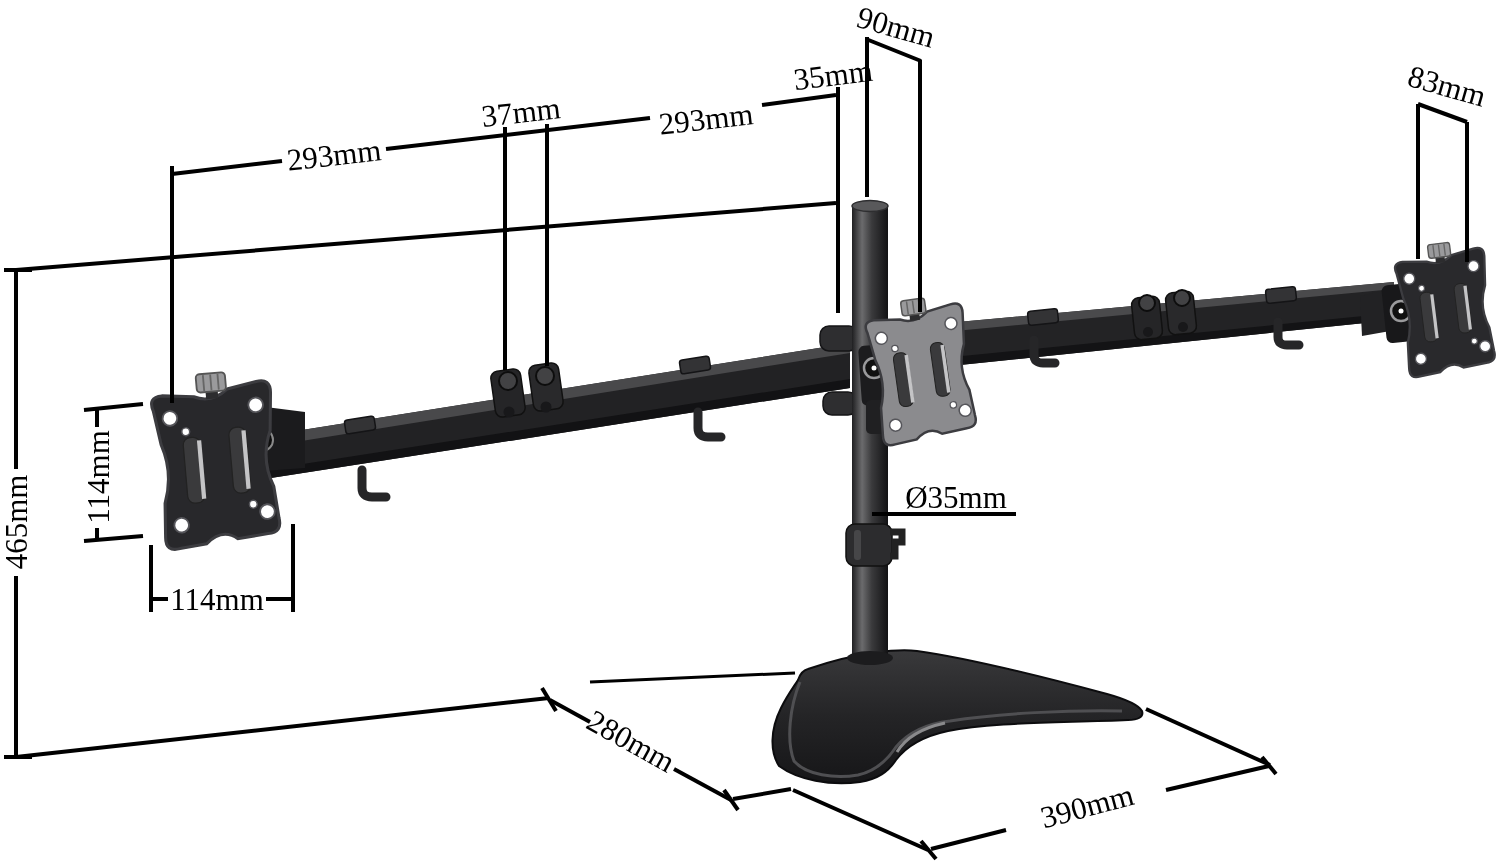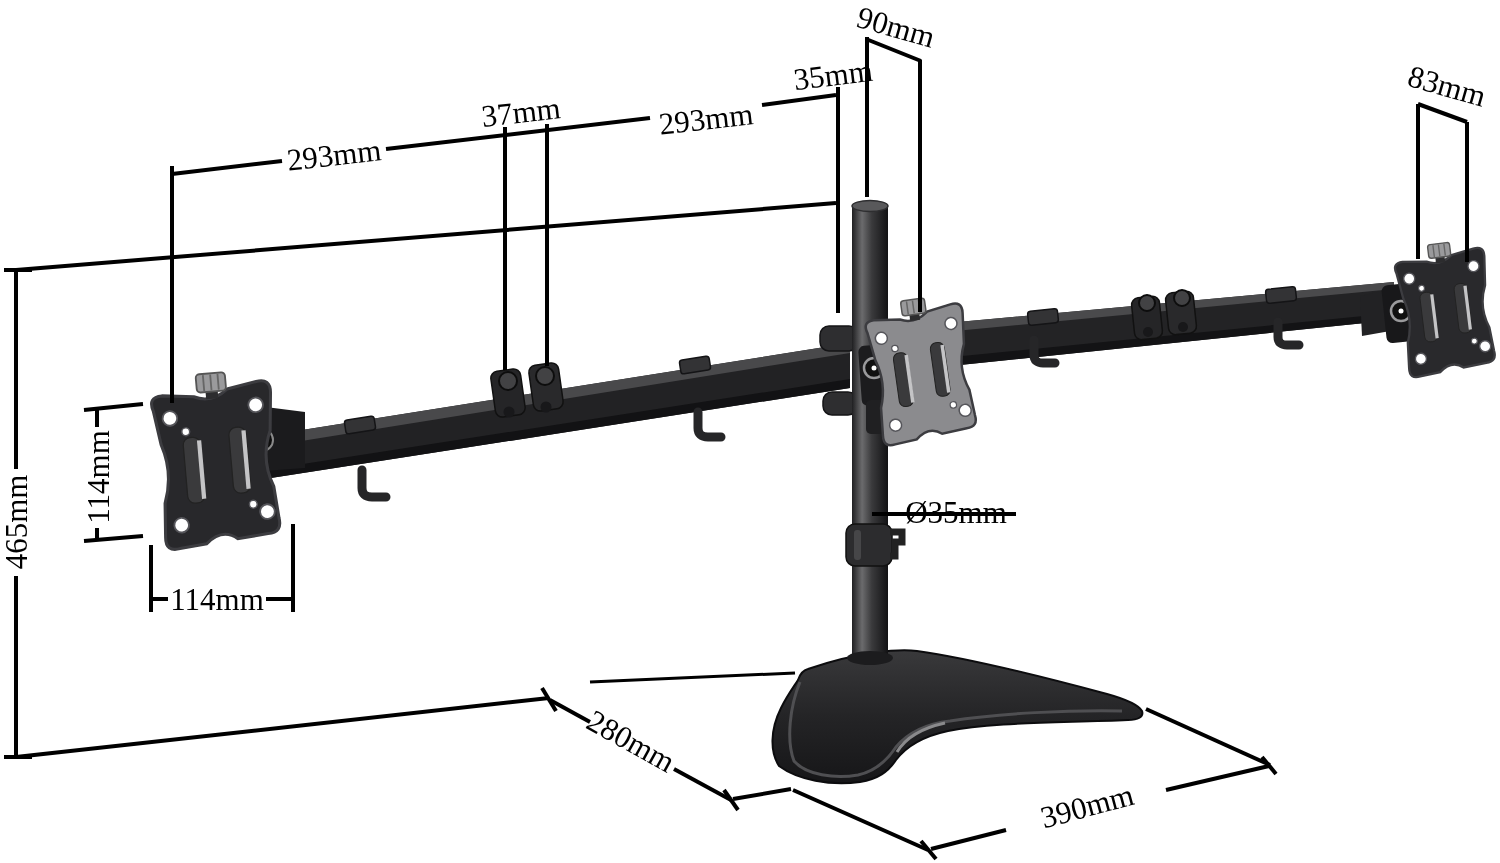--- a/index.html
+++ b/index.html
@@ -215,17 +215,17 @@
 
 <div class="dim-label" style="left:334px;top:155px;--rot:-6.5deg">293mm</div>
 <div class="dim-label" style="left:521px;top:112px;--rot:-6.5deg">37mm</div>
 <div class="dim-label" style="left:706px;top:119px;--rot:-6.5deg">293mm</div>
 <div class="dim-label" style="left:833px;top:75px;--rot:-7deg">35mm</div>
 <div class="dim-label" style="left:896px;top:27px;--rot:16deg">90mm</div>
 <div class="dim-label" style="left:1447px;top:86px;--rot:16deg">83mm</div>
 <div class="dim-label" style="left:16px;top:522px;--rot:-90deg">465mm</div>
 <div class="dim-label" style="left:98px;top:477px;--rot:-90deg">114mm</div>
 <div class="dim-label" style="left:217px;top:599px;--rot:0deg">114mm</div>
-<div class="dim-label" style="left:956px;top:512px;--rot:0deg">Ø35mm</div>
+<div class="dim-label" style="left:956px;top:497px;--rot:0deg">Ø35mm</div>
 <div class="dim-label" style="left:631px;top:741px;--rot:29deg">280mm</div>
 <div class="dim-label" style="left:1087px;top:806px;--rot:-15deg">390mm</div>
 
 </div>
 
 </body></html>

